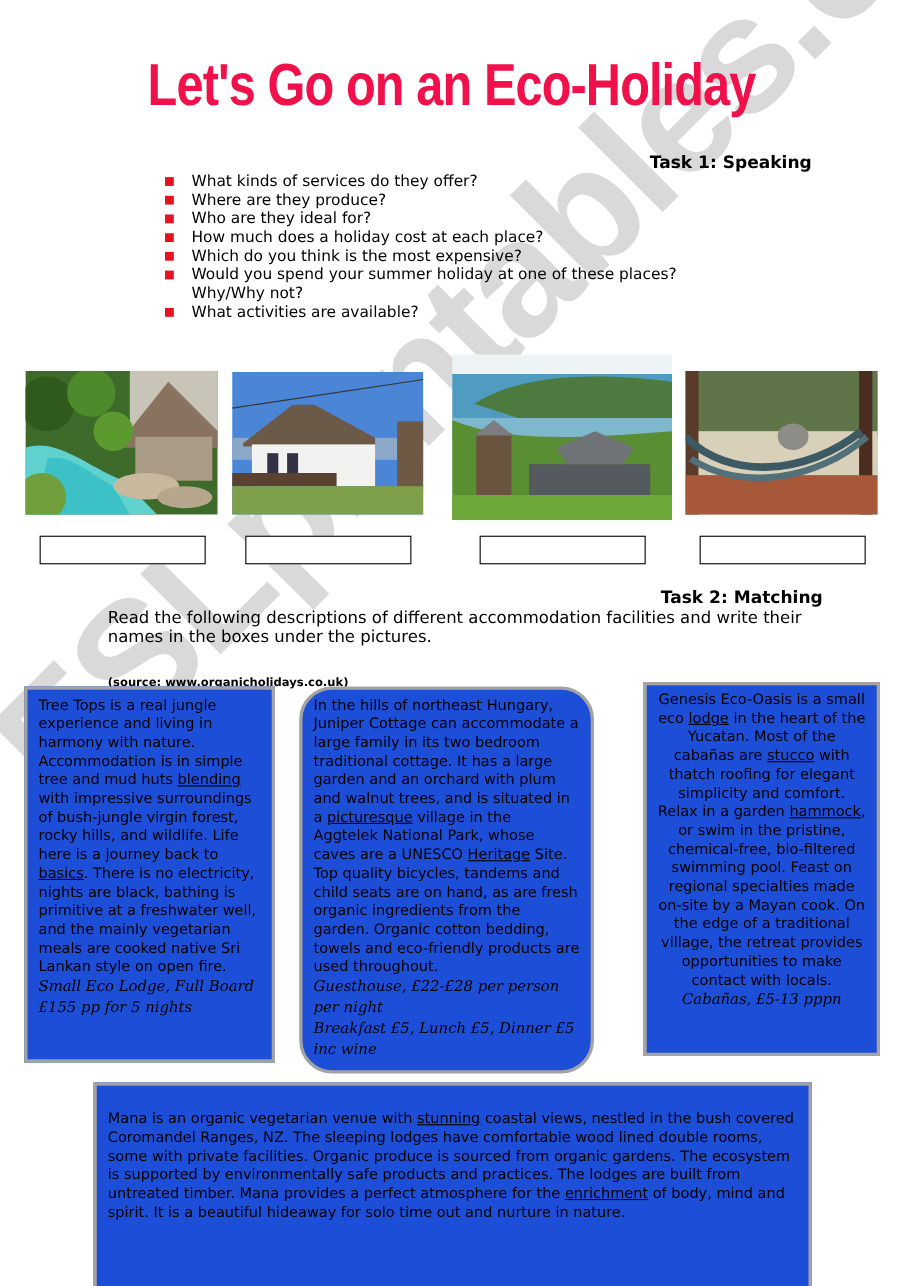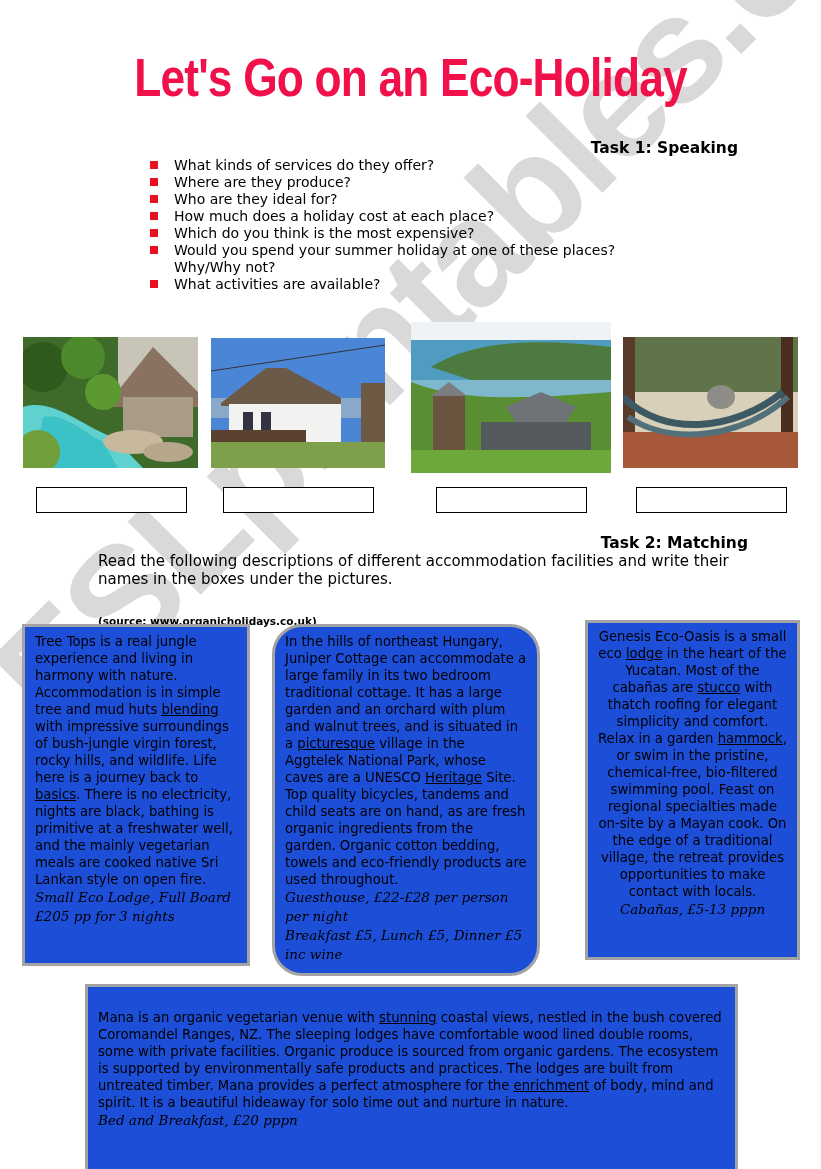--- a/index.html
+++ b/index.html
@@ -104,30 +104,29 @@
 
 <div class="task" style="top:534px; width:650px;">
   <h2>Task 2: Matching</h2>
   <p>Read the following descriptions of different accommodation facilities and write their names in the boxes under the pictures.</p>
   <div class="source">(source: www.organicholidays.co.uk)</div>
 </div>
 
 <div class="desc" style="left:22px; top:624px; width:228px; height:342px;">
   <span>Tree Tops is a real jungle experience and living in harmony with nature. Accommodation is in simple tree and mud huts </span><u>blending</u><span> with impressive surroundings of bush-jungle virgin forest, rocky hills, and wildlife. Life here is a journey back to </span><u>basics</u><span>. There is no electricity, nights are black, bathing is primitive at a freshwater well, and the mainly vegetarian meals are cooked native Sri Lankan style on open fire.</span>
   <div class="price">Small Eco Lodge, Full Board</div>
-  <div class="price">£205 pp for 3 nights</div>
+  <div class="price">£155 pp for 5 nights</div>
 </div>
 
 <div class="desc" style="left:272px; top:624px; width:268px; height:352px;border-radius:30px;">
   <span>In the hills of northeast Hungary, Juniper Cottage can accommodate a large family in its two bedroom traditional cottage. It has a large garden and an orchard with plum and walnut trees, and is situated in a </span><u>picturesque</u><span> village in the Aggtelek National Park, whose caves are a UNESCO </span><u>Heritage</u><span> Site. Top quality bicycles, tandems and child seats are on hand, as are fresh organic ingredients from the garden. Organic cotton bedding, towels and eco-friendly products are used throughout.</span>
   <div class="price">Guesthouse, £22-£28 per person per night</div>
   <div class="price">Breakfast £5, Lunch £5, Dinner £5 inc wine</div>
 </div>
 
 <div class="desc" style="left:585px; top:620px; width:215px; height:340px; padding-top:5px;text-align:center;">
   <span>Genesis Eco-Oasis is a small eco </span><u>lodge</u><span> in the heart of the Yucatan. Most of the cabañas are </span><u>stucco</u><span> with thatch roofing for elegant simplicity and comfort. Relax in a garden </span><u>hammock</u><span>, or swim in the pristine, chemical-free, bio-filtered swimming pool. Feast on regional specialties made on-site by a Mayan cook. On the edge of a traditional village, the retreat provides opportunities to make contact with locals.</span>
   <div class="price">Cabañas, £5-13 pppn</div>
 </div>
 
 <div class="desc" style="left:85px; top:984px; width:653px; height:192px; padding:22px 10px; line-height:17px;">
   <span>Mana is an organic vegetarian venue with </span><u>stunning</u><span> coastal views, nestled in the bush covered Coromandel Ranges, NZ. The sleeping lodges have comfortable wood lined double rooms, some with private facilities. Organic produce is sourced from organic gardens. The ecosystem is supported by environmentally safe products and practices. The lodges are built from untreated timber. Mana provides a perfect atmosphere for the </span><u>enrichment</u><span> of body, mind and spirit. It is a beautiful hideaway for solo time out and nurture in nature.</span>
-  <div class="price">Bed and Breakfast, £20 pppn</div>
 </div>
 
 </body></html>

